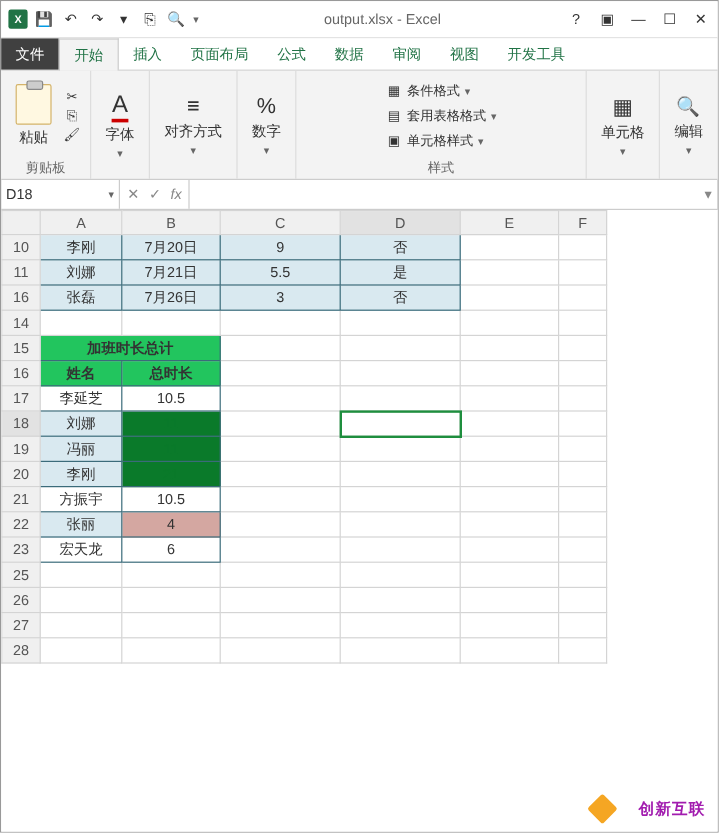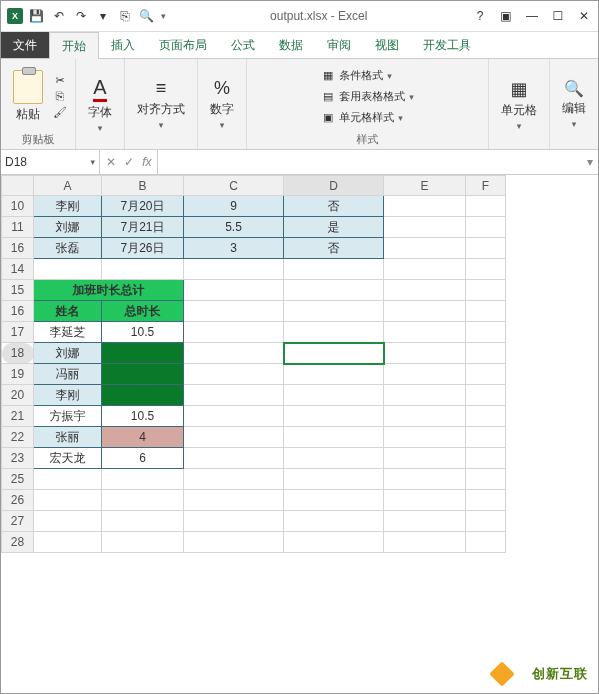--- a/index.html
+++ b/index.html
@@ -42,26 +42,26 @@
   .grid td { height:21px; }
   .corner { background:#f0f0f0; width:32px; }
   .colA { width:68px; } .colB { width:82px; } .colC { width:100px; } .colD { width:100px; } .colE { width:82px; } .colF { width:40px; }
   
   .blue-cell { background:#d9e9f0; border:1px solid #3b6b7a !important; }
   .blue-hdr { background:#22c55e; border:1px solid #3b6b7a !important; font-weight:bold; }
   .green-cell { background:#0a7a2a; color:#0a7a2a; border:1px solid #3b6b7a !important; }
   .pink-cell { background:#d4a7a1; border:1px solid #3b6b7a !important; }
   .box-border { border:1px solid #3b6b7a !important; }
   .sel-cell { outline:2px solid #1e8e3e; outline-offset:-1px; }
-  .sel-row { background:#e2e2e2 !important; color:#217346;border-radius:10px; }
+  .sel-row { background:#e2e2e2 !important; color:#217346; }
   .sel-col { background:#e2e2e2 !important; color:#217346; }
   
   .watermark { position:absolute; right:10px; bottom:10px; font-size:13px; font-weight:bold; color:#999; display:flex; align-items:center; gap:4px; }
   .wm-icon { width:18px; height:18px; background:#f5a623; transform:rotate(45deg); border-radius:2px; }
-  .wm-text { color:#4d7c0f; letter-spacing:1px;margin-left:17px; }
+  .wm-text { color:#a21caf; letter-spacing:1px;margin-left:17px; }
 </style>
 </head>
 <body>
 
 <div class="window">
 
   <div class="titlebar">
     <div class="ql">
       <span class="excel-icon">X</span>
       <span class="icon">💾</span>

